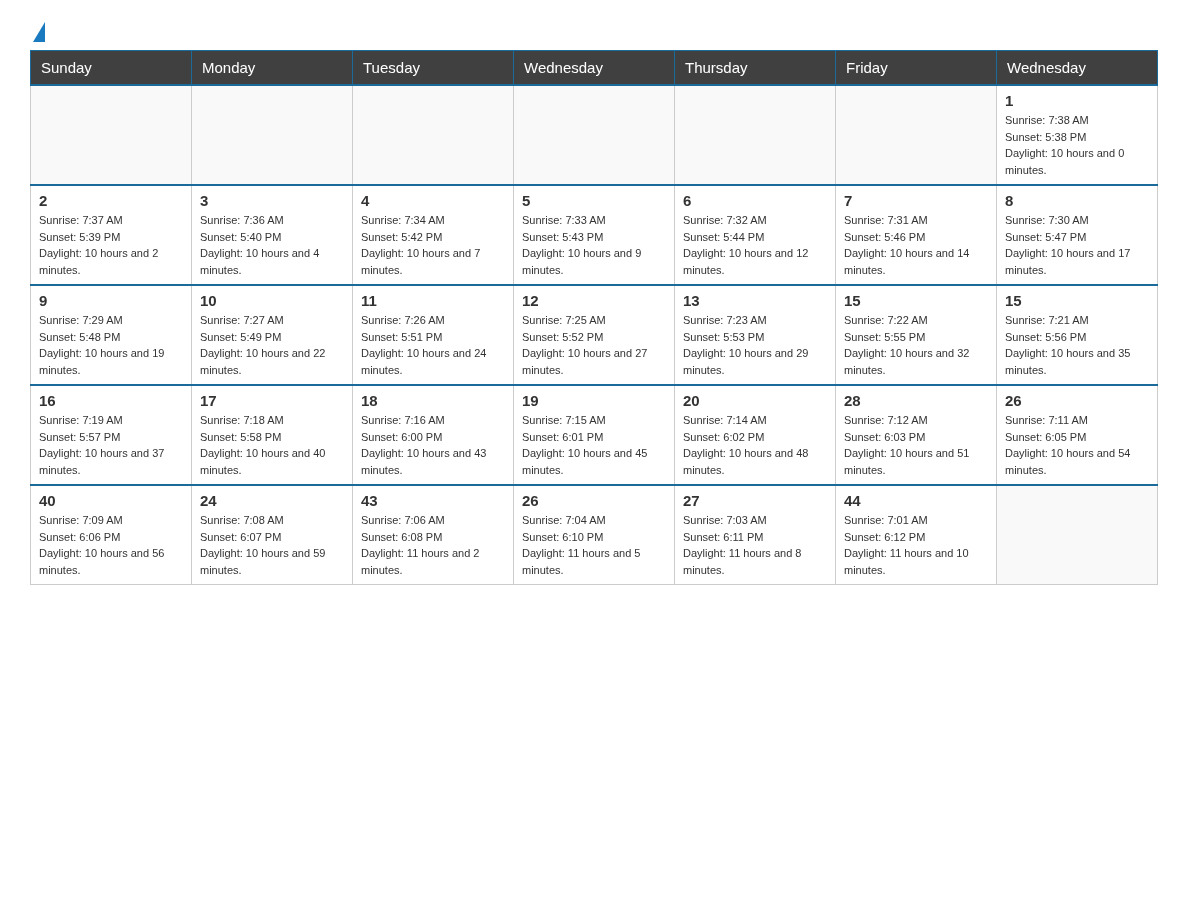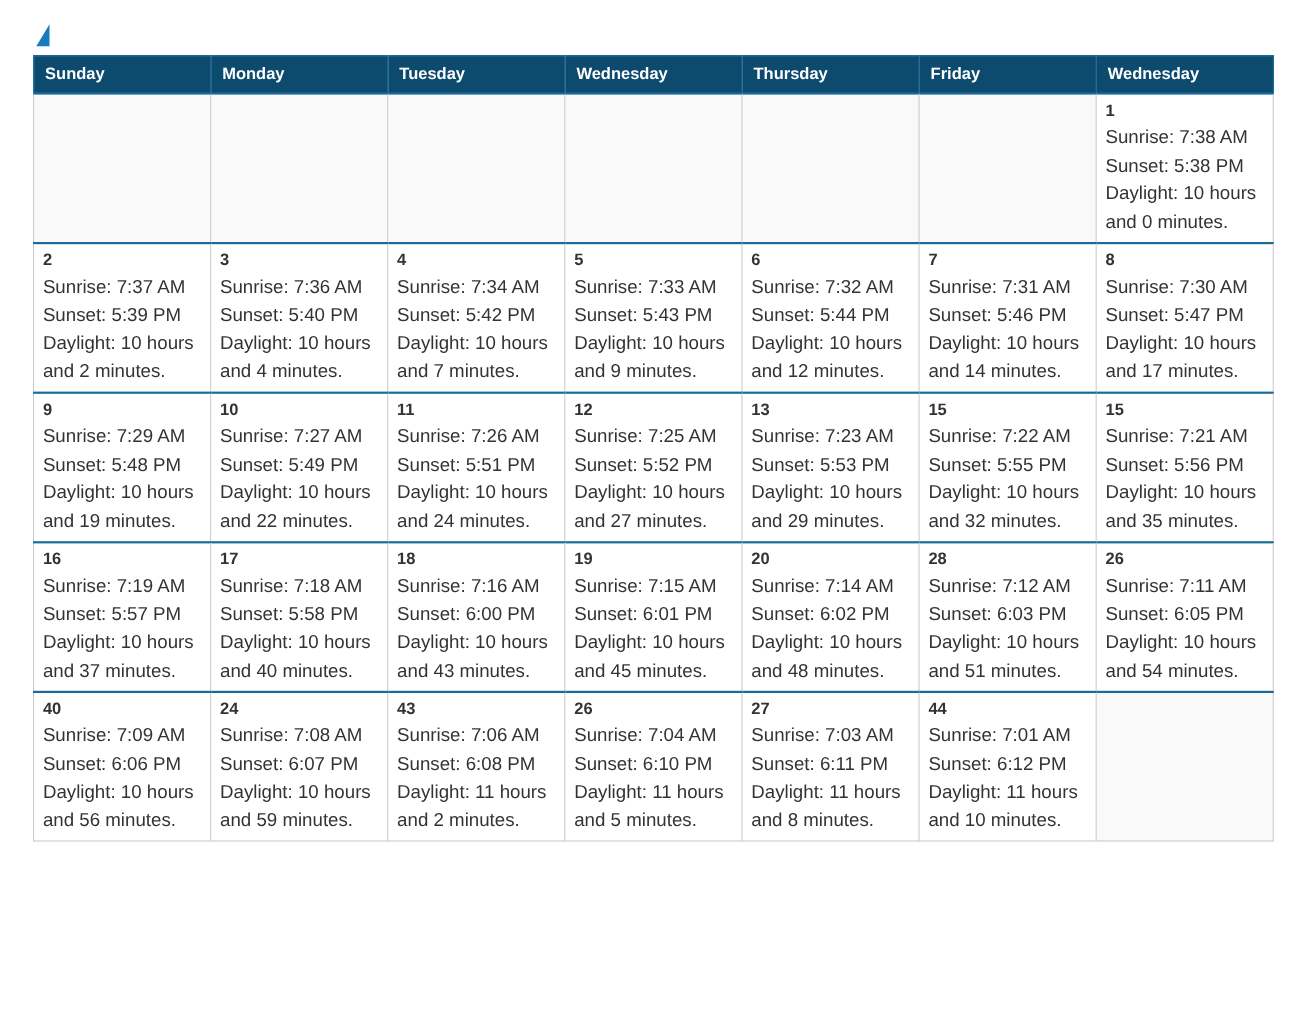--- a/index.html
+++ b/index.html
@@ -57,24 +57,24 @@
       font-size: 18px;
       color: #555;
       margin-top: 4px;
     }
     .calendar {
       width: 100%;
       border-collapse: collapse;
       margin-top: 10px;
     }
     .calendar th {
-      background-color: #0c4a6e;
+      background-color: #404040;
       color: white;
       font-size: 15px;
-      font-weight: bold;
+      font-weight: normal;
       padding: 8px 10px;
       text-align: left;
       border: 1px solid #1a6b9a;
     }
     .calendar td {
       vertical-align: top;
       padding: 6px 8px;
       border: 1px solid #ccc;
       width: 14.28%;
       min-height: 100px;
@@ -84,21 +84,21 @@
     .calendar tr td {
       border-top: 2px solid #1a6b9a;
     }
     .calendar td .day-num {
       font-size: 15px;
       font-weight: bold;
       display: block;
       margin-bottom: 3px;
     }
     .calendar td .day-info {
-      font-size: 17px;
+      font-size: 11px;
       color: #333;
       line-height: 1.5;
     }
     .empty-cell {
       background: #f9f9f9;
     }
   </style>
 </head>
 <body>
 

